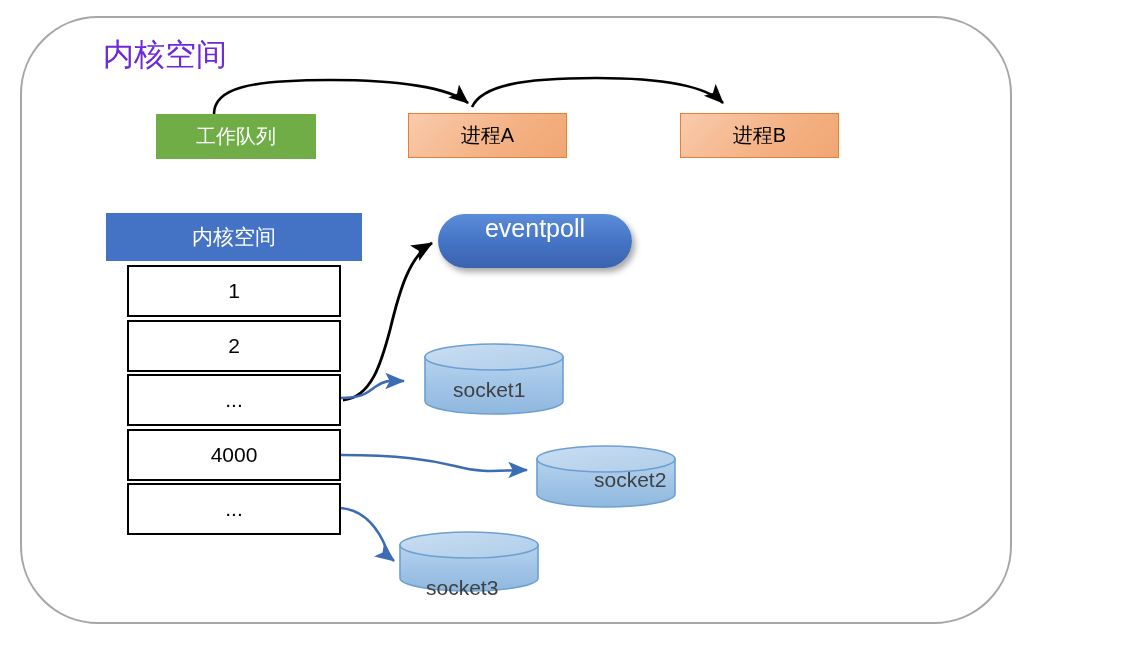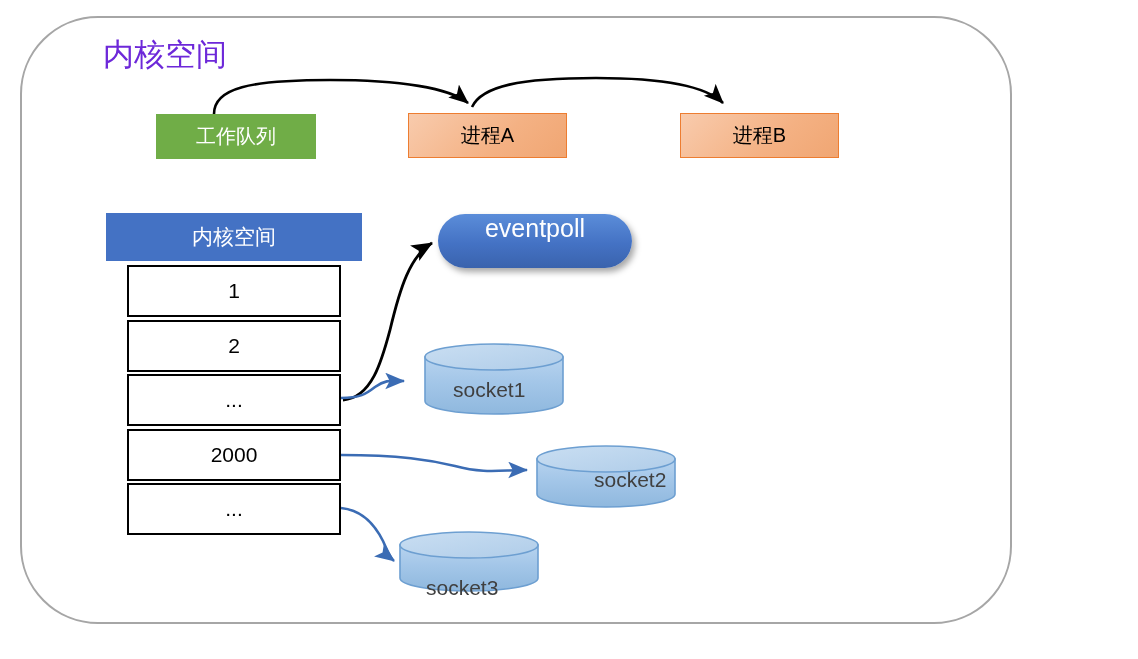--- a/index.html
+++ b/index.html
@@ -210,21 +210,21 @@
   <div class="abs file-row r0">
     <span>1</span>
   </div>
   <div class="abs file-row r1">
     <span>2</span>
   </div>
   <div class="abs file-row r2">
     <span>...</span>
   </div>
   <div class="abs file-row r3">
-    <span>2000</span>
+    <span>4000</span>
   </div>
   <div class="abs file-row r4">
     <span>...</span>
   </div>
 
   <div class="abs" id="eventpoll-node">
     <span>eventpoll</span>
   </div>
 
 </div>

